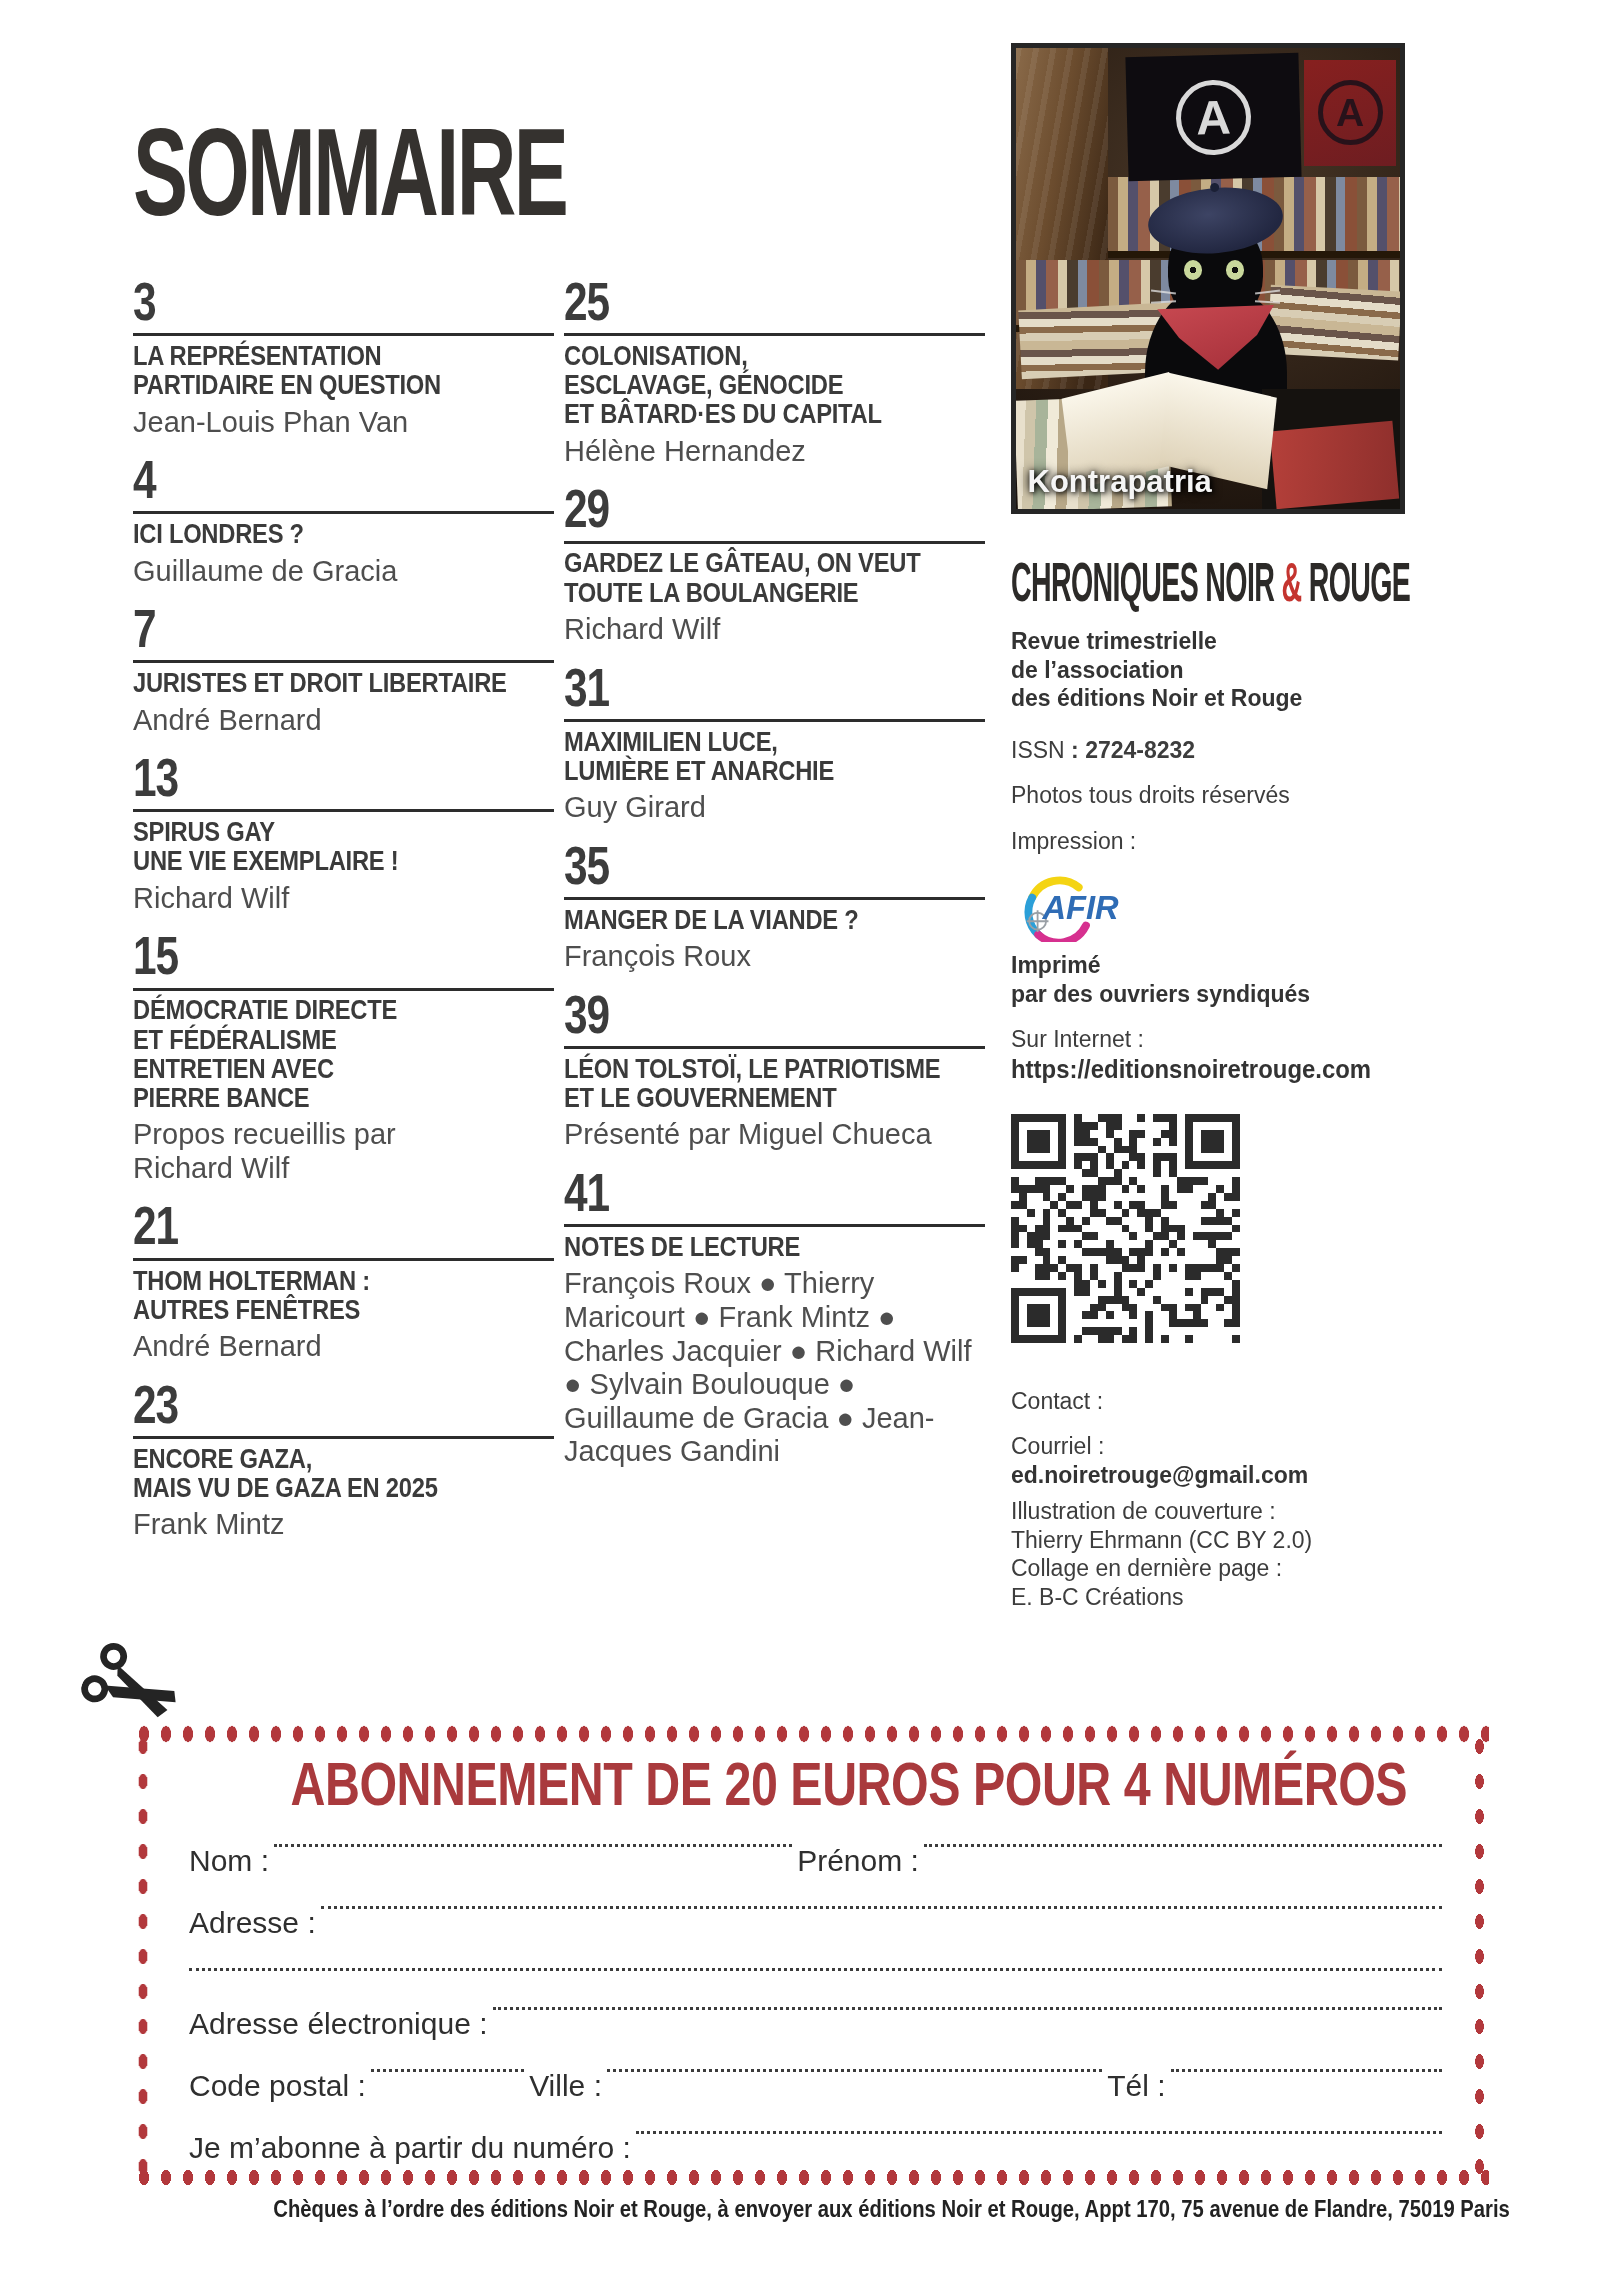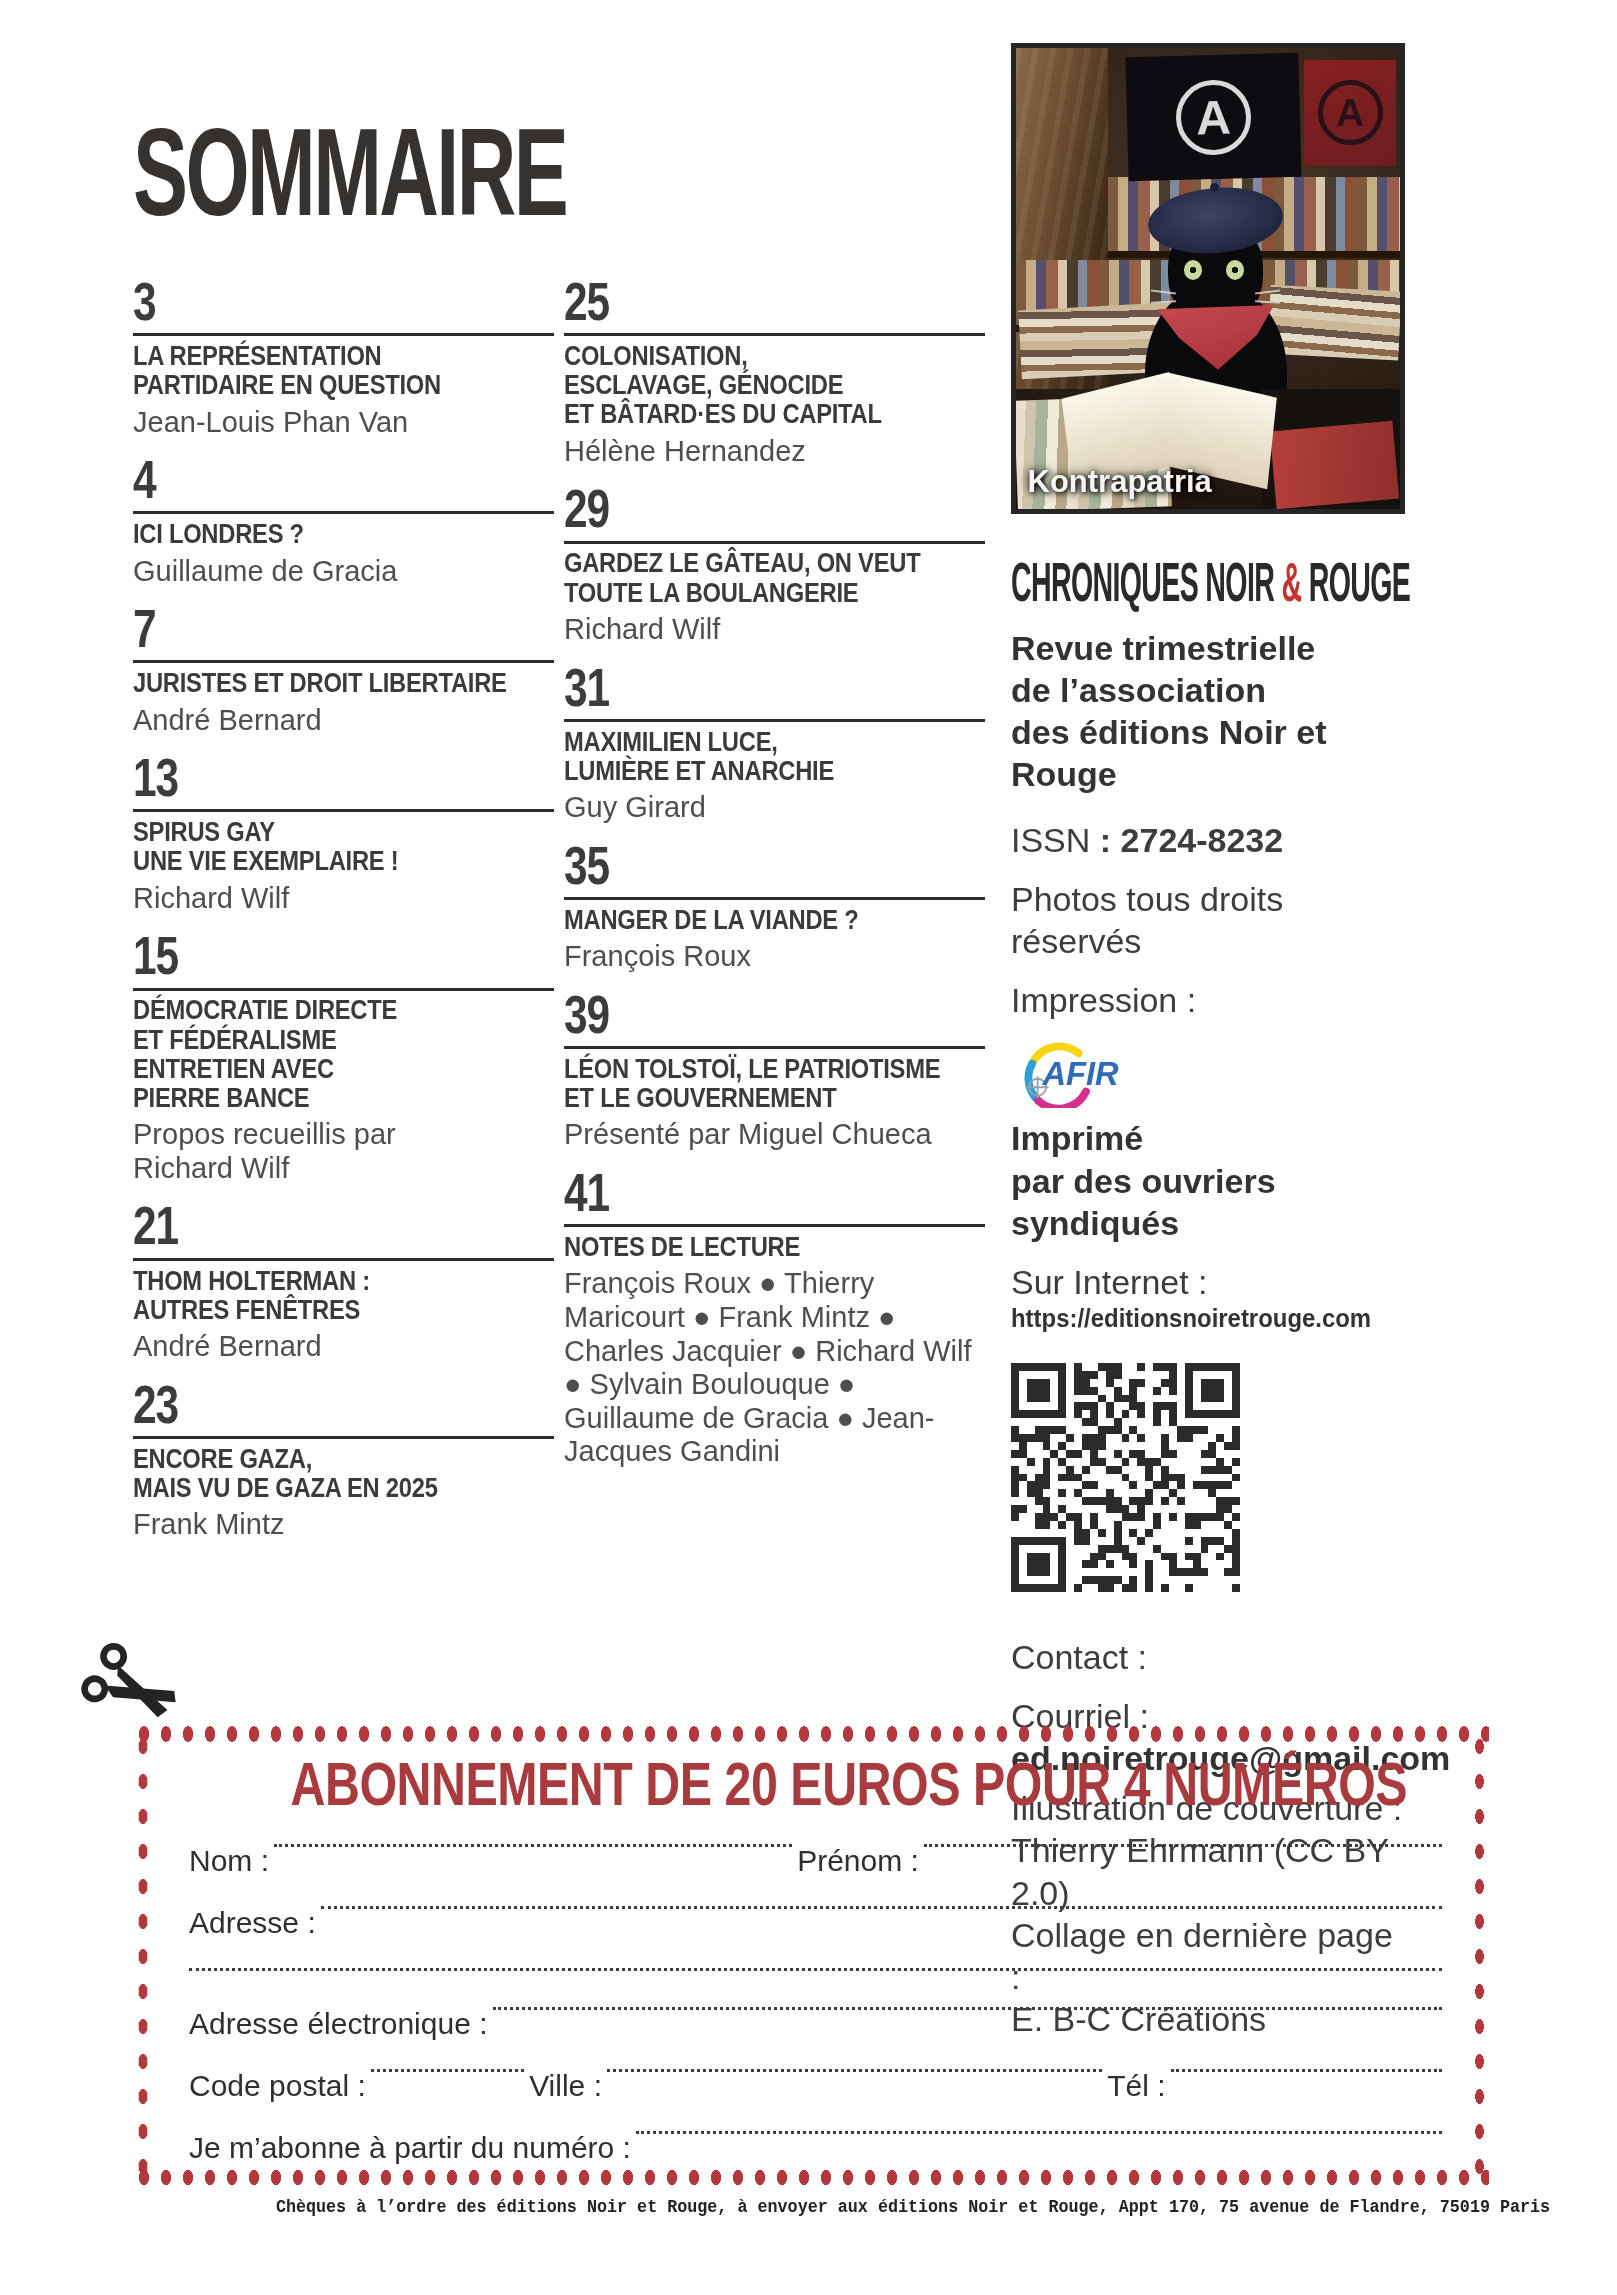--- a/index.html
+++ b/index.html
@@ -73,21 +73,21 @@
   .c-fgr{position:absolute;right:0;bottom:0;width:36%;height:26%;background:#15120f;}
   .c-redbook{position:absolute;right:1%;bottom:1%;width:32%;height:17%;transform:rotate(-5deg);
              background:linear-gradient(100deg,#b5403a,#8e2f2c);}
   .c-caption{position:absolute;left:3%;bottom:2%;font-size:31px;font-weight:bold;color:#f5f5f5;
              text-shadow:0 0 10.4px #000,1.3px 1.3px 5.2px #000;}
 
   
   .logo{margin-top:41px;font-size:55px;font-weight:bold;color:#2c2a28;line-height:1;letter-spacing:-1.3px;}
   .logo .in{display:inline-block;transform:scaleX(.52);transform-origin:0 50%;white-space:nowrap;}
   .logo .amp{color:#c4342f;}
-  .m{font-size:34px;line-height:1.24;color:#3d3d3d;}
+  .m{font-size:23px;line-height:1.24;color:#3d3d3d;}
   .m.b{font-weight:bold;color:#333;}
   .lines{white-space:pre-line;}
   .mt26{margin-top:17px;} .mt36{margin-top:23.4px;} .mt12{margin-top:7.8px;} .mt6{margin-top:7px;}
   .url{display:inline-block;font-size:26px;font-weight:bold;white-space:nowrap;
        transform:scaleX(.92);transform-origin:0 50%;color:#333;}
   .afir{margin-top:7.8px;}
   .qr{margin-top:29px;width:229px;height:229px;}
   .qr svg{width:100%;height:100%;}
 
   
@@ -101,21 +101,21 @@
   .b-left{left:0;} .b-right{right:0;}
   .sub-title{margin-top:29px;text-align:center;color:#a93a3d;font-size:62px;font-weight:bold;line-height:1;}
   .sub-title .in{display:inline-block;transform:scaleX(.78);transform-origin:50% 50%;white-space:nowrap;letter-spacing:-0.6px;}
   .form{margin:6.5px 42px 0 56px;font-size:30px;color:#2f2f2f;}
   .frow{display:flex;align-items:flex-start;margin-top:29px;}
   .flabel{white-space:nowrap;line-height:1.1;}
   .dots{flex:1 1 auto;border-bottom:3.2px dotted #3c3c3c;margin:0 5.2px 6.5px 5.2px;height:0;}
   .dots.cp{flex:0 0 153px;}
   .dots.ville{flex:2.1 1 0;}
   .dots.tel{flex:1.15 1 0;}
-  .cheque{margin-top:32.5px;text-align:center;font-size:19px;font-weight:bold;color:#222;font-family:Liberation Mono, monospace;}
+  .cheque{margin-top:32.5px;text-align:center;font-size:23px;font-weight:bold;color:#222;}
   .cheque .in{display:inline-block;transform:scaleX(.88);transform-origin:50% 50%;white-space:nowrap;}
 </style>
 </head>
 <body>
 
 <div class="page">
 
   <div class="sommaire">SOMMAIRE</div>
 
   <div class="col col1">

